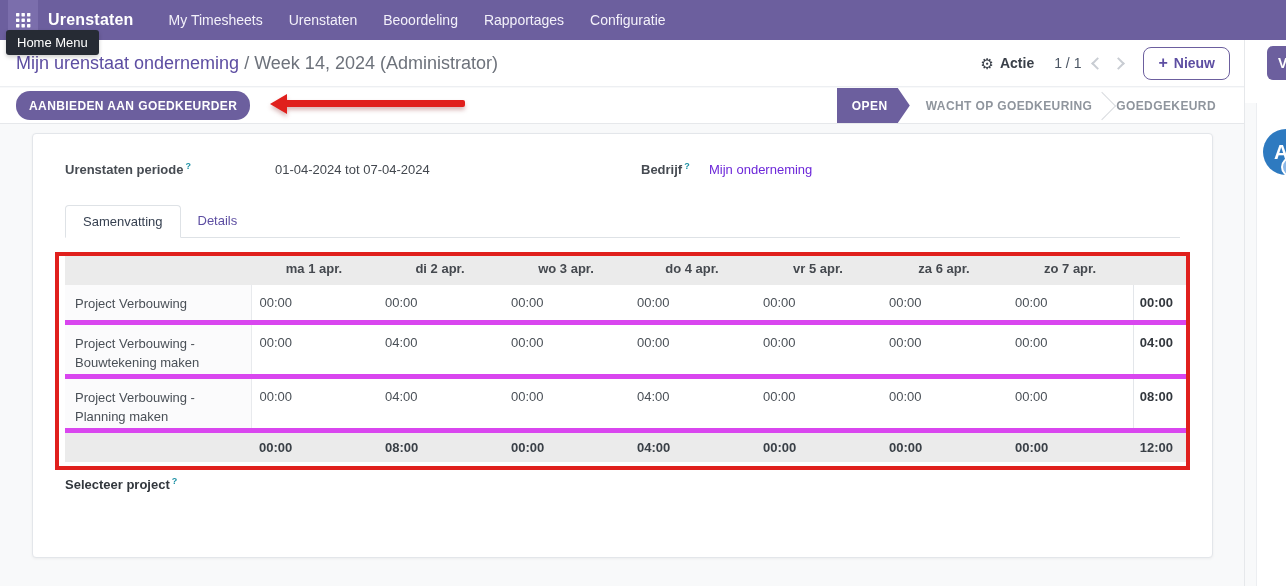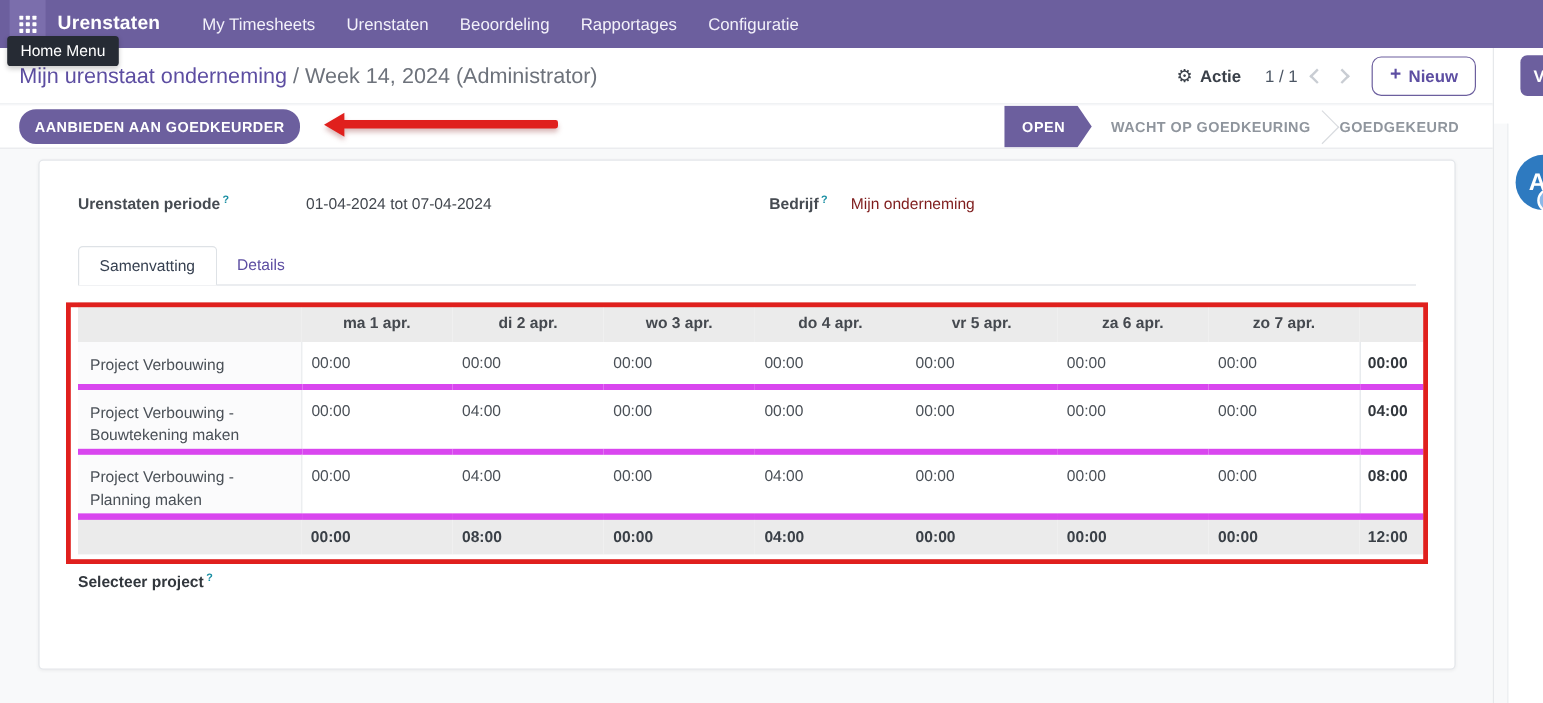--- a/index.html
+++ b/index.html
@@ -81,27 +81,27 @@
   }
 
   
   .card {
     position:absolute; top:133px; left:32px; width:1181px; height:425px;
     background:#fff; border:1px solid #e3e6ea; border-radius:4px;
     box-shadow:0 1px 3px rgba(0,0,0,.05); z-index:1;
   }
   .fields { display:flex; padding:27px 32px 0 32px; font-size:13px; }
   .fgroup { display:flex; align-items:baseline; }
-  .fgroup-period { width:576px; }
+  .fgroup-period { width:576px;gap:20px; }
   .flabel { font-weight:700; color:#464b52; white-space:nowrap; }
   .flabel-period { width:190px; }
   .flabel-company { width:68px; }
   sup.help { color:#1A8FA3; font-size:9px; margin-left:2px; cursor:default; }
   .fvalue { color:#43484f; }
-  .link-val { color:#7f1d1d; cursor:pointer; text-decoration:none; }
+  .link-val { color:#6d28d9; cursor:pointer; text-decoration:none; }
 
   .tabs { display:flex; margin:28px 32px 0 32px; border-bottom:1px solid #dee2e6; }
   .tab { padding:8px 17px; font-size:13px; cursor:pointer; }
   .tab-active {
     background:#fff; border:1px solid #dee2e6; border-bottom:1px solid #fff;
     margin-bottom:-1px; border-radius:4px 4px 0 0; color:#374151;
   }
   .tab-inactive { color:#5D4EA2; }
 
   

